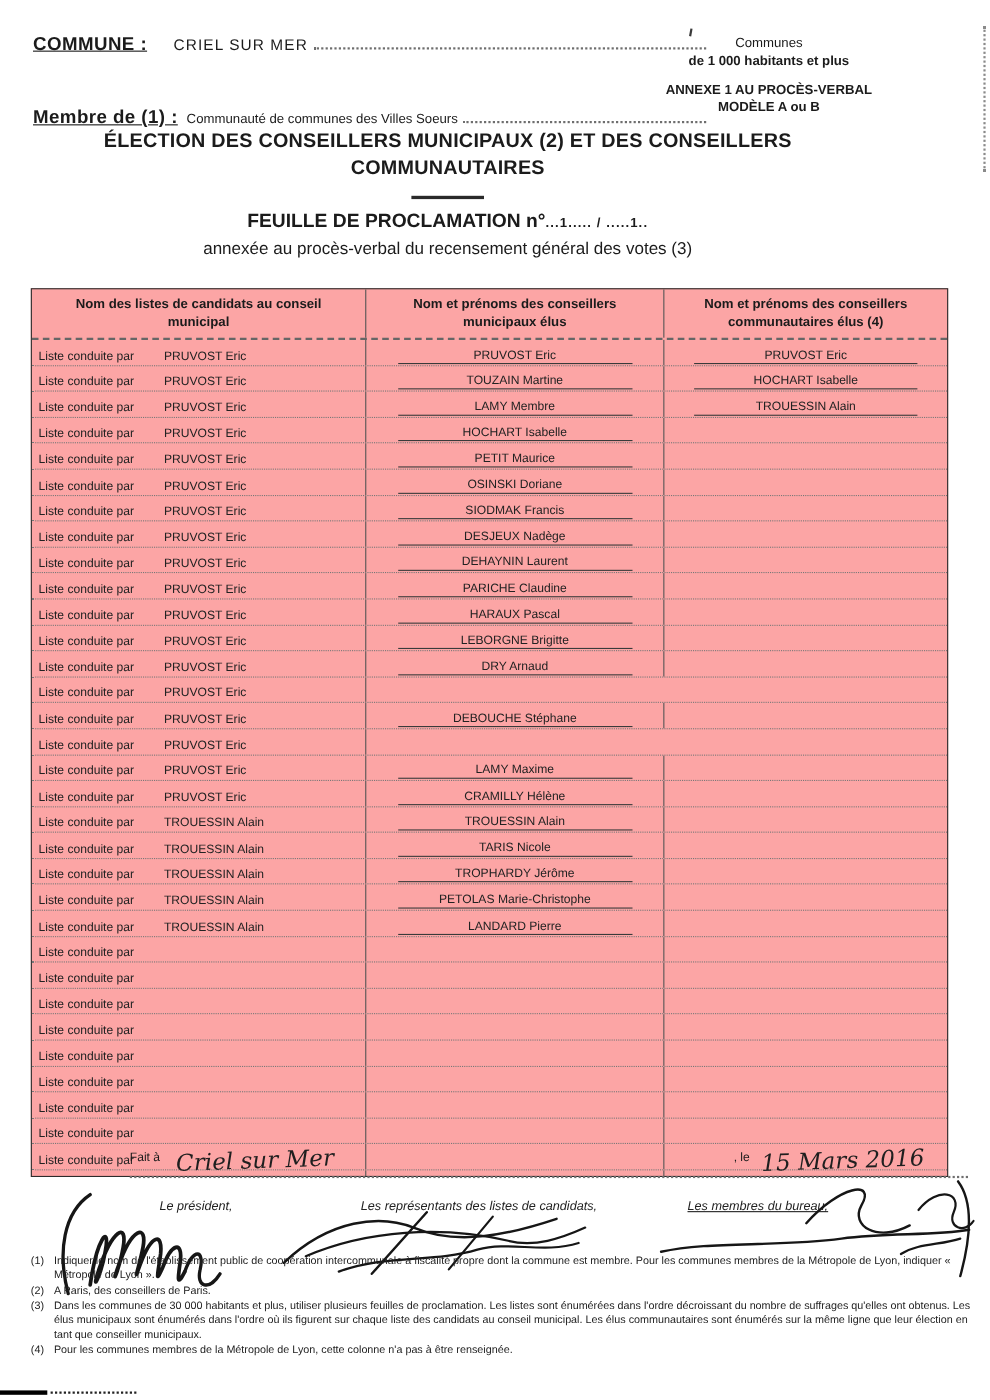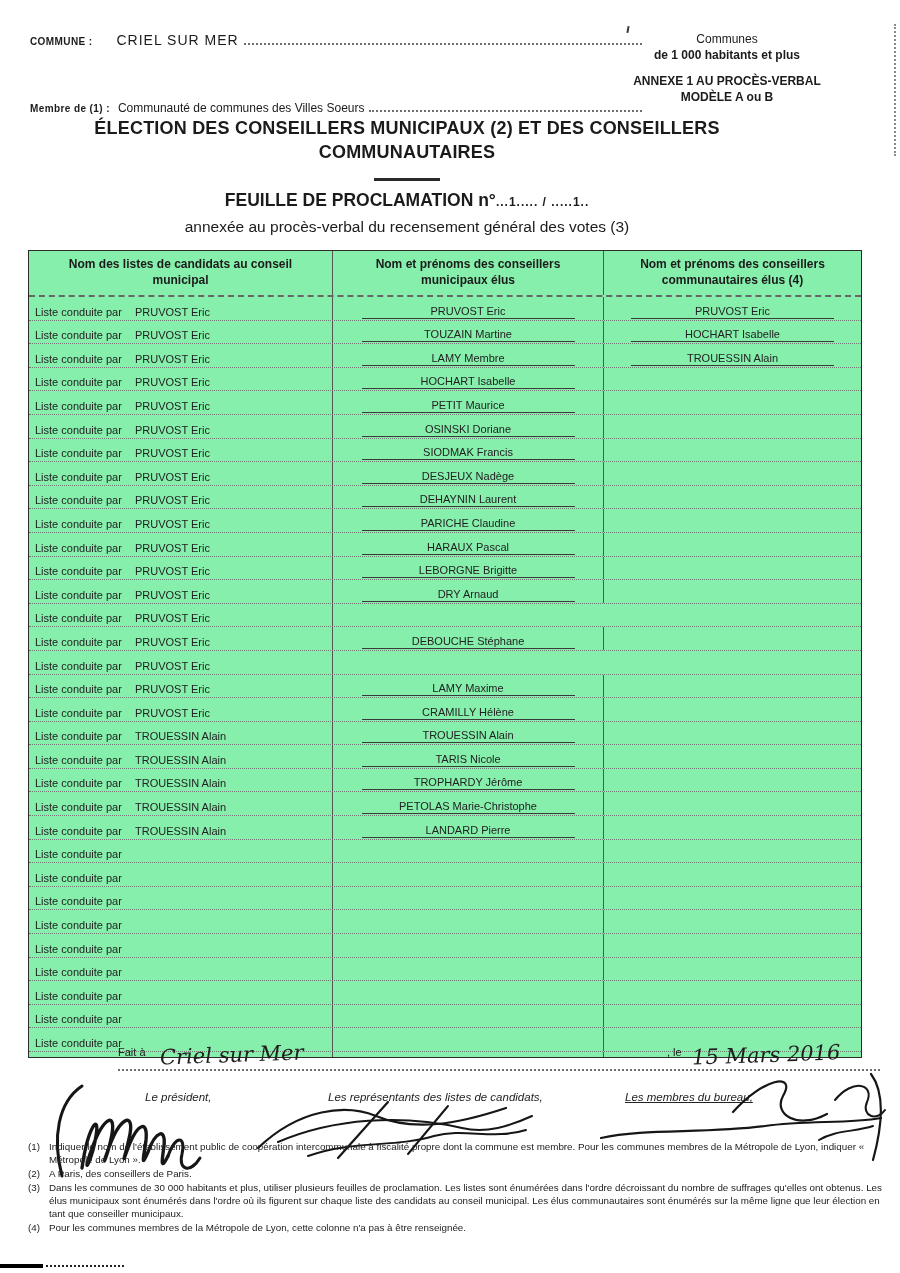--- a/index.html
+++ b/index.html
@@ -2,51 +2,51 @@
 <html><head>
 <meta charset="utf-8">
 <style>
   html,body { margin:0; padding:0; background:#fff; }
   .page {
     position:relative; width:900px; height:1273px; background:#ffffff;
     font-family:"Liberation Sans", sans-serif; color:#1b1b1b; overflow:hidden;
   }
   
   .hline { position:absolute; left:30px; display:flex; align-items:baseline; width:612px; }
-  .hline .lbl { font-size:10px; font-weight:bold; letter-spacing:.4px; white-space:nowrap; }
+  .hline .lbl { font-size:17px; font-weight:bold; letter-spacing:.4px; white-space:nowrap;text-decoration:underline; }
   .hline .val { white-space:nowrap; }
   .commune-line { top:30px; }
   .commune-line .val { font-size:14px; margin-left:24px; letter-spacing:1px; }
   .membre-line { top:66px;margin-top:31px; }
   .membre-line .val { font-size:12px; margin-left:8px; }
   .dots { flex:1; border-bottom:2px dotted #6e6e6e; height:13px; margin-left:5px; }
-  .corner { position:absolute; left:602px; top:32px; width:250px; text-align:center; font-size:12px; line-height:1.3; }
+  .corner { position:absolute; left:574px; top:32px; width:250px; text-align:center; font-size:12px; line-height:1.3; }
   .corner .b { font-weight:bold; }
   .corner .gap { height:11px; }
   .edge-dots { position:absolute; left:894px; top:24px; height:132px; width:0; border-left:2px dotted #8a8a8a; }
   .scan-tick { position:absolute; left:627px; top:26px; width:2px; height:7px; background:#3a3a3a; transform:rotate(10deg); }
   
   .title-wrap { position:absolute; top:116px; left:0; width:814px; text-align:center; }
   .title-main { width:700px; margin:0 auto; font-size:18px; font-weight:bold; line-height:1.35; letter-spacing:.2px; }
   .divider { width:66px; border-top:3px solid #2a2a2a; margin:13px auto 9px auto; }
   .procl { font-size:17.5px; font-weight:bold; }
   .procl .num { font-size:12px; letter-spacing:1px; }
   .annex { font-size:15.5px; margin-top:7px; }
   
-  .table { position:absolute; left:28px; top:250px; width:834px; height:808px;
-           border:1.5px solid #2c2c2c; box-sizing:border-box; overflow:hidden; background:#86efac; }
+  .table { position:absolute; left:28px; top:262px; width:834px; height:808px;
+           border:1.5px solid #2c2c2c; box-sizing:border-box; overflow:hidden; background:#fca5a5; }
   .thead { display:flex; height:46px; border-bottom:2px dashed #666; box-sizing:border-box; }
   .c1 { width:304px; border-right:1px solid #555; box-sizing:border-box; }
   .c2 { width:271px; border-right:1px solid #555; box-sizing:border-box; }
   .c3 { flex:1; box-sizing:border-box; }
   .th { display:flex; align-items:center; justify-content:center; text-align:center;
         font-weight:bold; font-size:12px; line-height:1.3; padding:2px 20px; }
   .row { display:flex; height:23.6px; border-bottom:1.5px dotted #777; box-sizing:border-box; font-size:11px; color:#222; }
   .row .c1 { display:flex; align-items:flex-end; padding:0 0 2px 6px; }
-  .row-label { width:100px; flex:none; }
+  .row-label { width:114px; flex:none; }
   .row .c2, .row .c3 { display:flex; align-items:flex-end; justify-content:center; }
   .uline { display:inline-block; min-width:205px; text-align:center;
            border-bottom:1.5px solid #3a3a3a; padding:0 4px 1px 4px; margin-bottom:1px; white-space:nowrap; }
   .c3 .uline { min-width:195px; }
   .noline { border-bottom-color:transparent; }
   
   .fait { position:absolute; left:118px; top:1046px; width:762px; height:25px;
           display:flex; align-items:flex-start; border-bottom:2px dotted #6e6e6e;
           box-sizing:border-box; font-size:11px; }
   .hand { font-family:"DejaVu Serif", serif; font-style:italic; font-size:21px;

